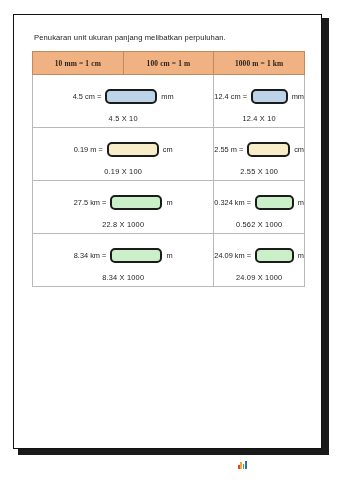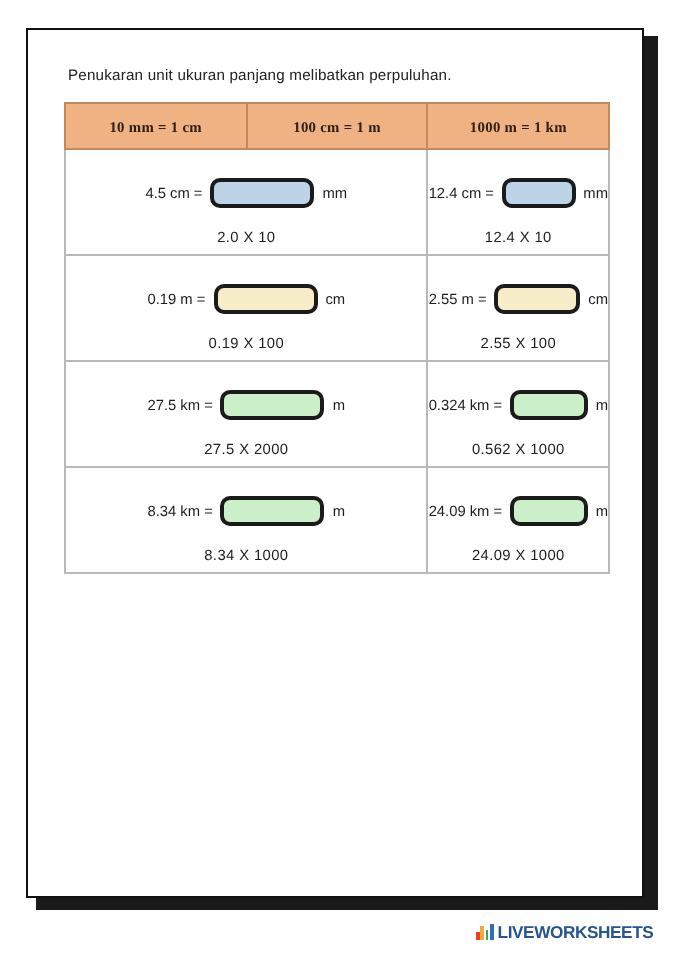--- a/index.html
+++ b/index.html
@@ -164,21 +164,21 @@
         <td>1000 m = 1 km</td>
       </tr>
 
       <tr>
         <td class="problem-cell" colspan="2">
           <div class="eq-line">
             <span class="eq-left">4.5 cm =</span>
             <div class="answer-box box-blue" title=""></div>
             <span class="eq-unit">mm</span>
           </div>
-          <div class="hint">2.0 X 10</div>
+          <div class="hint">4.5 X 10</div>
         </td>
         <td class="problem-cell">
           <div class="eq-line">
             <span class="eq-left">12.4 cm =</span>
             <div class="answer-box box-blue" title=""></div>
             <span class="eq-unit">mm</span>
           </div>
           <div class="hint">12.4 X 10</div>
         </td>
       </tr>
@@ -204,21 +204,21 @@
       </tr>
 
 
       <tr>
         <td class="problem-cell" colspan="2">
           <div class="eq-line">
             <span class="eq-left">27.5 km =</span>
             <div class="answer-box box-green" title=""></div>
             <span class="eq-unit">m</span>
           </div>
-          <div class="hint">27.5 X 2000</div>
+          <div class="hint">22.8 X 1000</div>
         </td>
         <td class="problem-cell">
           <div class="eq-line">
             <span class="eq-left">0.324 km =</span>
             <div class="answer-box box-green" title=""></div>
             <span class="eq-unit">m</span>
           </div>
           <div class="hint">0.562 X 1000</div>
         </td>
       </tr>
@@ -245,14 +245,13 @@
   </table>
 </div>
 
 <div class="footer-logo">
   <span class="logo-mark">
     <i class="bar1"></i>
       <i class="bar2"></i>
       <i class="bar3"></i>
       <i class="bar4"></i>
   </span>
-  <span class="logo-text">LIVEWORKSHEETS</span>
 </div>
 
 </body></html>

